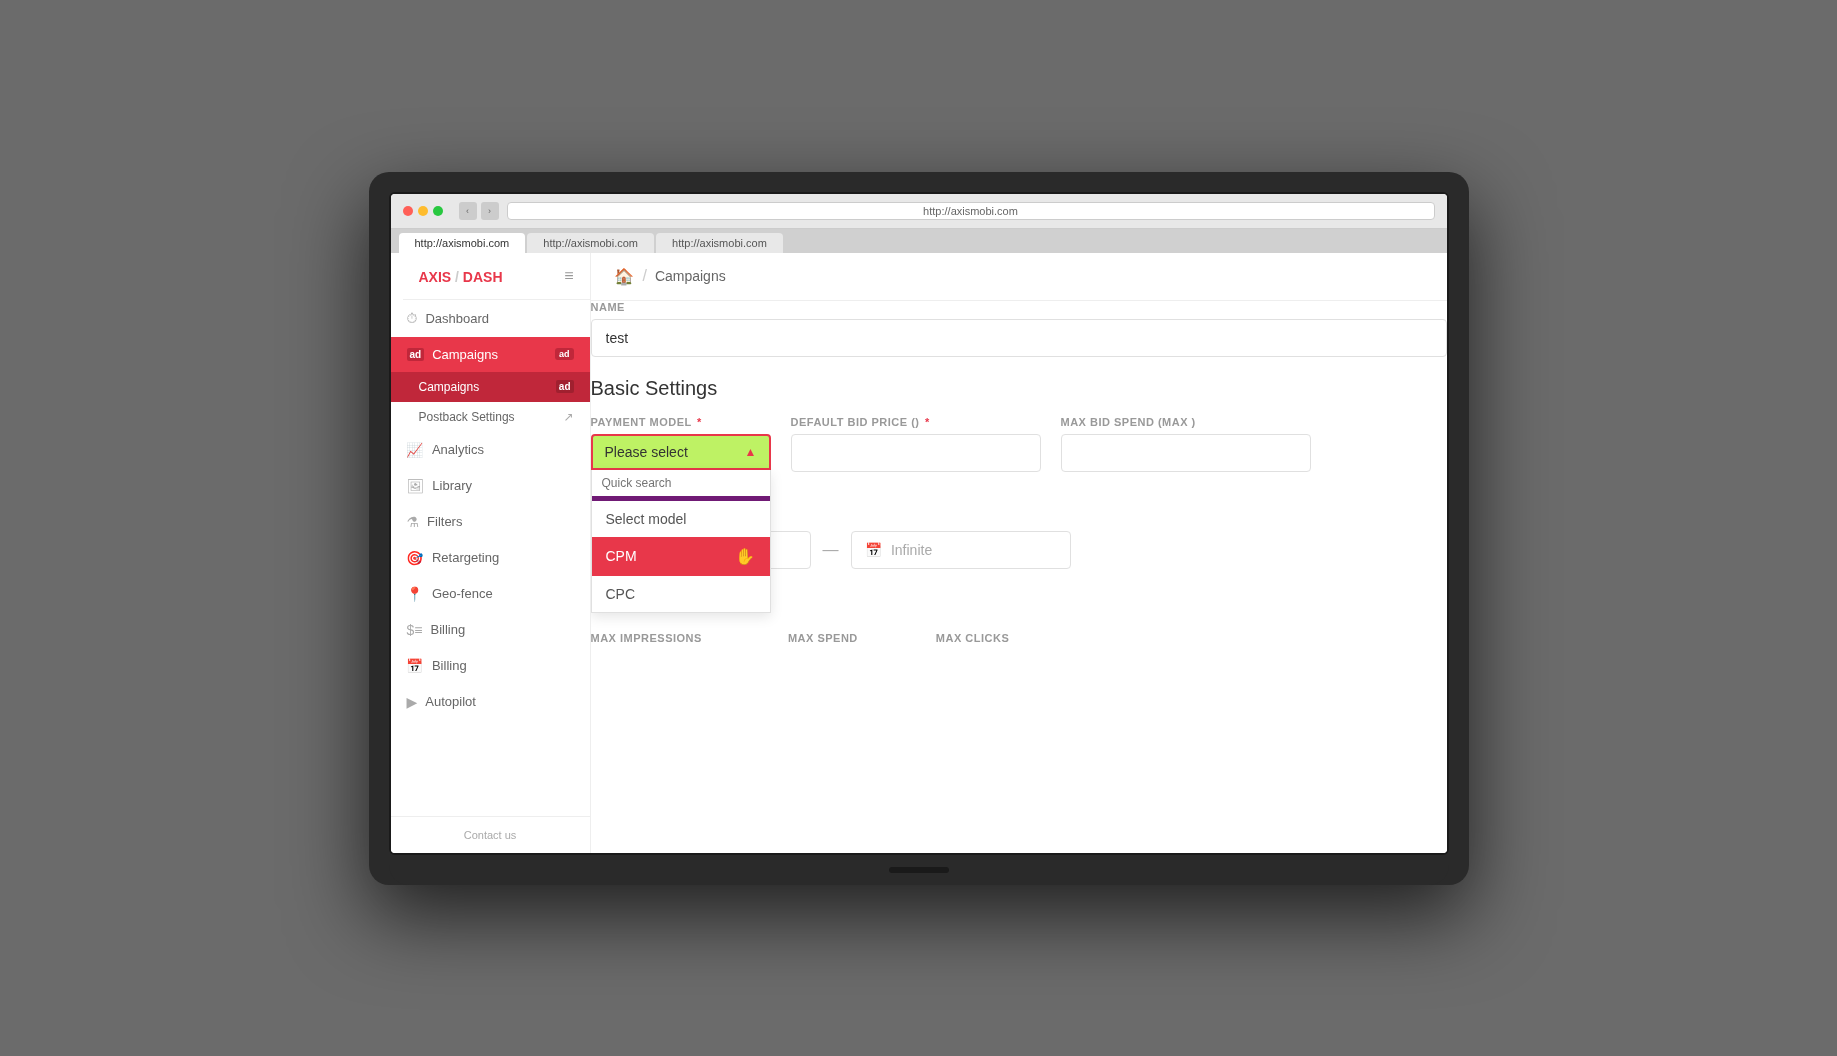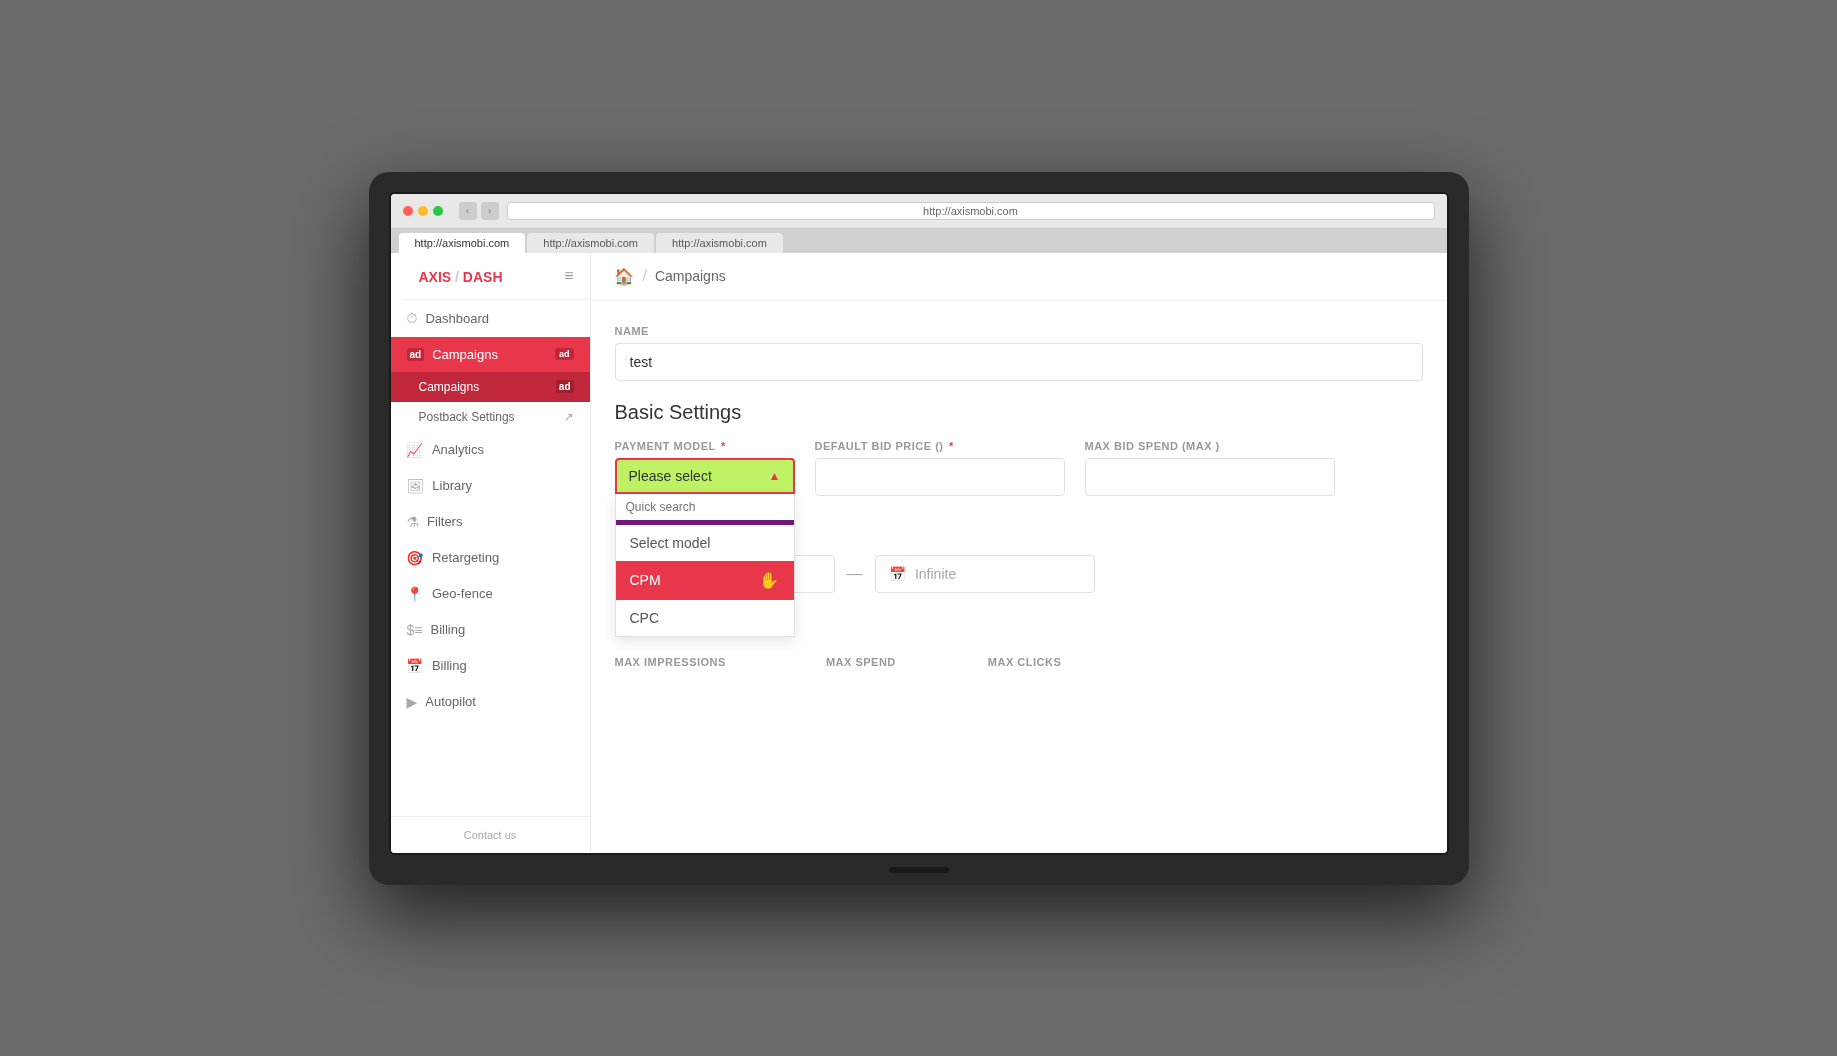--- a/index.html
+++ b/index.html
@@ -159,21 +159,21 @@
       gap: 8px;
       padding: 14px 24px;
       border-bottom: 1px solid #eee;
       background: #fff;
     }
     .home-icon { color: #e8374a; font-size: 16px; }
     .breadcrumb-sep { color: #ccc; }
     .breadcrumb-text { color: #666; font-size: 14px; }
 
     
-    .page-content { padding: 24px; }
+    .page-content { }
 
     .field-label {
       font-size: 11px;
       font-weight: 600;
       color: #999;
       letter-spacing: 0.5px;
       margin-bottom: 6px;
     }
     .field-required { color: #e8374a; margin-left: 2px; }
 
@@ -288,21 +288,21 @@
       color: #aaa;
       width: 220px;
       cursor: pointer;
     }
     .date-icon { color: #e8374a; font-size: 14px; }
     .date-sep { color: #aaa; font-size: 16px; }
 
     .lifetime-section .section-title { margin-top: 8px; }
     .limits-row {
       display: flex;
-      gap: 20px;
+      gap: 6px;
     }
     .limit-label {
       font-size: 11px;
       font-weight: 600;
       color: #999;
       letter-spacing: 0.5px;
     }
   </style>
 </head>
 <body>

